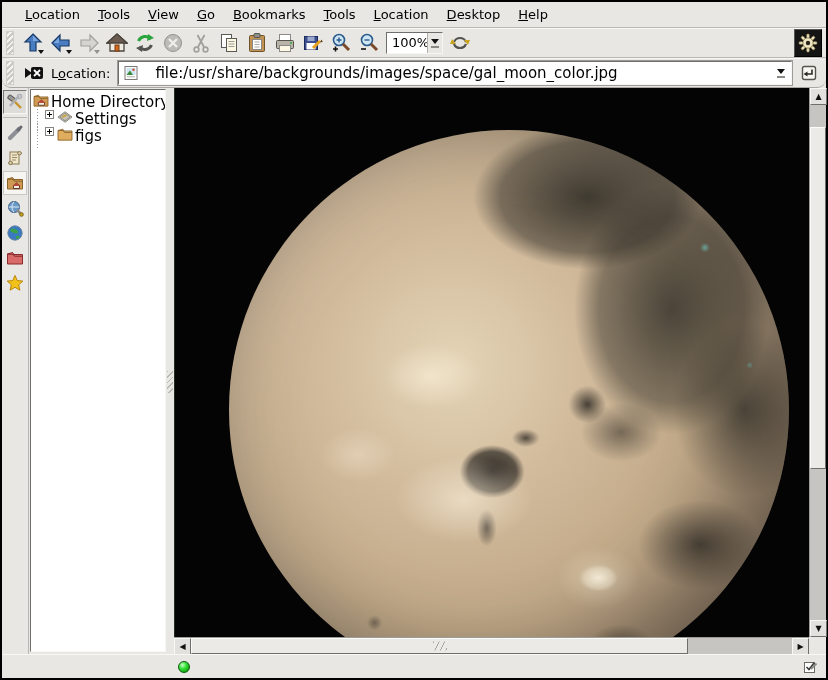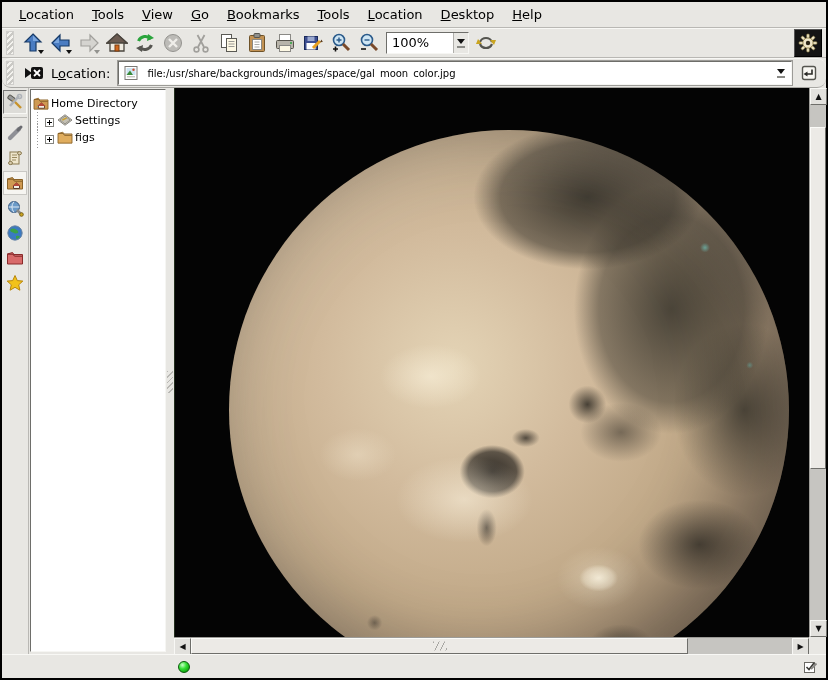--- a/index.html
+++ b/index.html
@@ -2,68 +2,68 @@
 <html><head>
 <meta charset="utf-8">
 <style>
   * { box-sizing: border-box; margin: 0; padding: 0; }
   html,body { width: 828px; height: 680px; }
   body { font-family: "DejaVu Sans", "Liberation Sans", sans-serif; font-size: 13px; color:#000; background:#000; }
 
   .window { width:828px; height:680px; border:2px solid #000; background:#e8e7e3; display:flex; flex-direction:column; }
 
   
-  .menubar { height:26px; display:flex; align-items:center; padding-left:8px; background:#e8e7e3;
+  .menubar { height:26px; display:flex; align-items:center; padding-left:14px; background:#e8e7e3;
              border-bottom:1px solid #b9b8b4; }
   .menu-item { display:inline-block; padding:4px 9px; cursor:default; }
   .menu-item::first-letter { text-decoration:underline; }
 
   
   .toolbar { height:30px; display:flex; align-items:center; background:#e8e7e3;
              border-top:1px solid #f8f8f5; border-bottom:1px solid #b9b8b4; padding:0 4px 0 2px; }
   .tb-handle { width:8px; height:24px; margin:0 5px 0 2px;
                background:repeating-linear-gradient(135deg,#c9c8c4 0 2px,#f4f3ef 2px 4px);
                border:1px solid #cfcecb; }
   .tb-btn { width:28px; height:26px; display:flex; align-items:center; justify-content:center;
             position:relative; background:transparent; border:1px solid transparent; }
   .tb-btn .dd { position:absolute; right:2px; bottom:1px; width:0; height:0;
                 border-left:3px solid transparent; border-right:3px solid transparent; border-top:4px solid #111; }
   .tb-btn.disabled { opacity:.9; }
   .zoom-combo { display:flex; height:22px; margin:0 3px; border:1px solid; border-color:#6e6e6a #f6f6f3 #f6f6f3 #6e6e6a; background:#fff; }
-  .zoom-combo .val { width:66px; padding:2px 4px 0 5px; font-size:13px; }
+  .zoom-combo .val { width:40px; padding:2px 4px 0 5px; font-size:13px; }
   .zoom-combo .dd-btn { width:15px; background:#e8e7e3; border-left:1px solid #b0afab;
                         display:flex; flex-direction:column; align-items:center; justify-content:center; gap:2px; }
   .arrow-down { width:0; height:0; border-left:4px solid transparent; border-right:4px solid transparent; border-top:5px solid #111; }
   .dd-underline { width:8px; height:2px; background:#8a8a86; }
   .throbber { margin-left:auto; width:28px; height:28px; background:#141414; border:1px solid; border-color:#555 #000 #000 #555;
               display:flex; align-items:center; justify-content:center; }
 
   
   .locbar { height:30px; display:flex; align-items:center; background:#e8e7e3;
             border-top:1px solid #f8f8f5; border-bottom:1px solid #a8a7a3; padding:0 4px 0 2px; gap:4px;border-radius:9px; }
   .loc-label { padding:0 4px 0 2px; white-space:nowrap; }
   .loc-label .accel { text-decoration:underline; }
   .url-combo { flex:1; height:24px; display:flex; align-items:center; background:#fff;
                border:1px solid; border-color:#6e6e6a #f6f6f3 #f6f6f3 #6e6e6a; outline:1px solid #9c9b97; padding:0 2px 0 4px; }
-  .url-combo .url-text { flex:1; font-size:10px; white-space:nowrap; overflow:hidden; padding-left:8px; }
+  .url-combo .url-text { flex:1; font-size:15px; white-space:nowrap; overflow:hidden; padding-left:16px; }
   .url-combo .dd-btn { width:16px; height:100%; display:flex; flex-direction:column; align-items:center; justify-content:center; gap:2px; background:#fff; }
   .go-btn { width:26px; height:26px; display:flex; align-items:center; justify-content:center; border:1px solid transparent; }
 
   
   .main { flex:1; display:flex; min-height:0; }
   .side-strip { width:27px; background:#e8e7e3; border-right:1px solid #b9b8b4; padding-top:2px;
                 display:flex; flex-direction:column; align-items:center; }
   .strip-btn { width:24px; height:24px; display:flex; align-items:center; justify-content:center; border:1px solid transparent; margin-bottom:1px; }
   .strip-btn.pressed { border-color:#777 #f8f8f5 #f8f8f5 #777; background:#dddcd8; }
   .strip-btn.active { background:#f6f5f1; border-color:#c9c8c4; }
   .strip-sep { width:24px; height:1px; background:#b9b8b4; margin:2px 0 3px; }
 
   .tree-panel { width:136px; background:#fff; border:1px solid; border-color:#6e6e6a #f6f6f3 #f6f6f3 #6e6e6a;
                 margin:1px 0 2px 1px; padding:3px 0 0 2px; overflow:hidden; }
-  .tree-row { display:flex; align-items:flex-end; height:17px; white-space:nowrap; font-size:11px; }
+  .tree-row { display:flex; align-items:flex-start; height:17px; white-space:nowrap; font-size:15px; }
   .tree-row .indent { width:12px; height:100%; position:relative; }
   .expander { width:9px; height:9px; margin:0 3px 0 0; background:#fff; border:1px solid #848480; position:relative; flex:none; }
   .expander::before, .expander::after { content:""; position:absolute; background:#000; }
   .expander::before { left:1px; right:1px; top:3px; height:1px; }
   .expander::after { top:1px; bottom:1px; left:3px; width:1px; }
   .tree-icon { margin-right:2px; flex:none; }
   .tree-dots { position:absolute; left:4px; top:-4px; bottom:-4px; width:1px;
                background:repeating-linear-gradient(#999 0 1px, transparent 1px 3px); }
 
   .splitter { width:8px; background:#e8e7e3; position:relative; }

